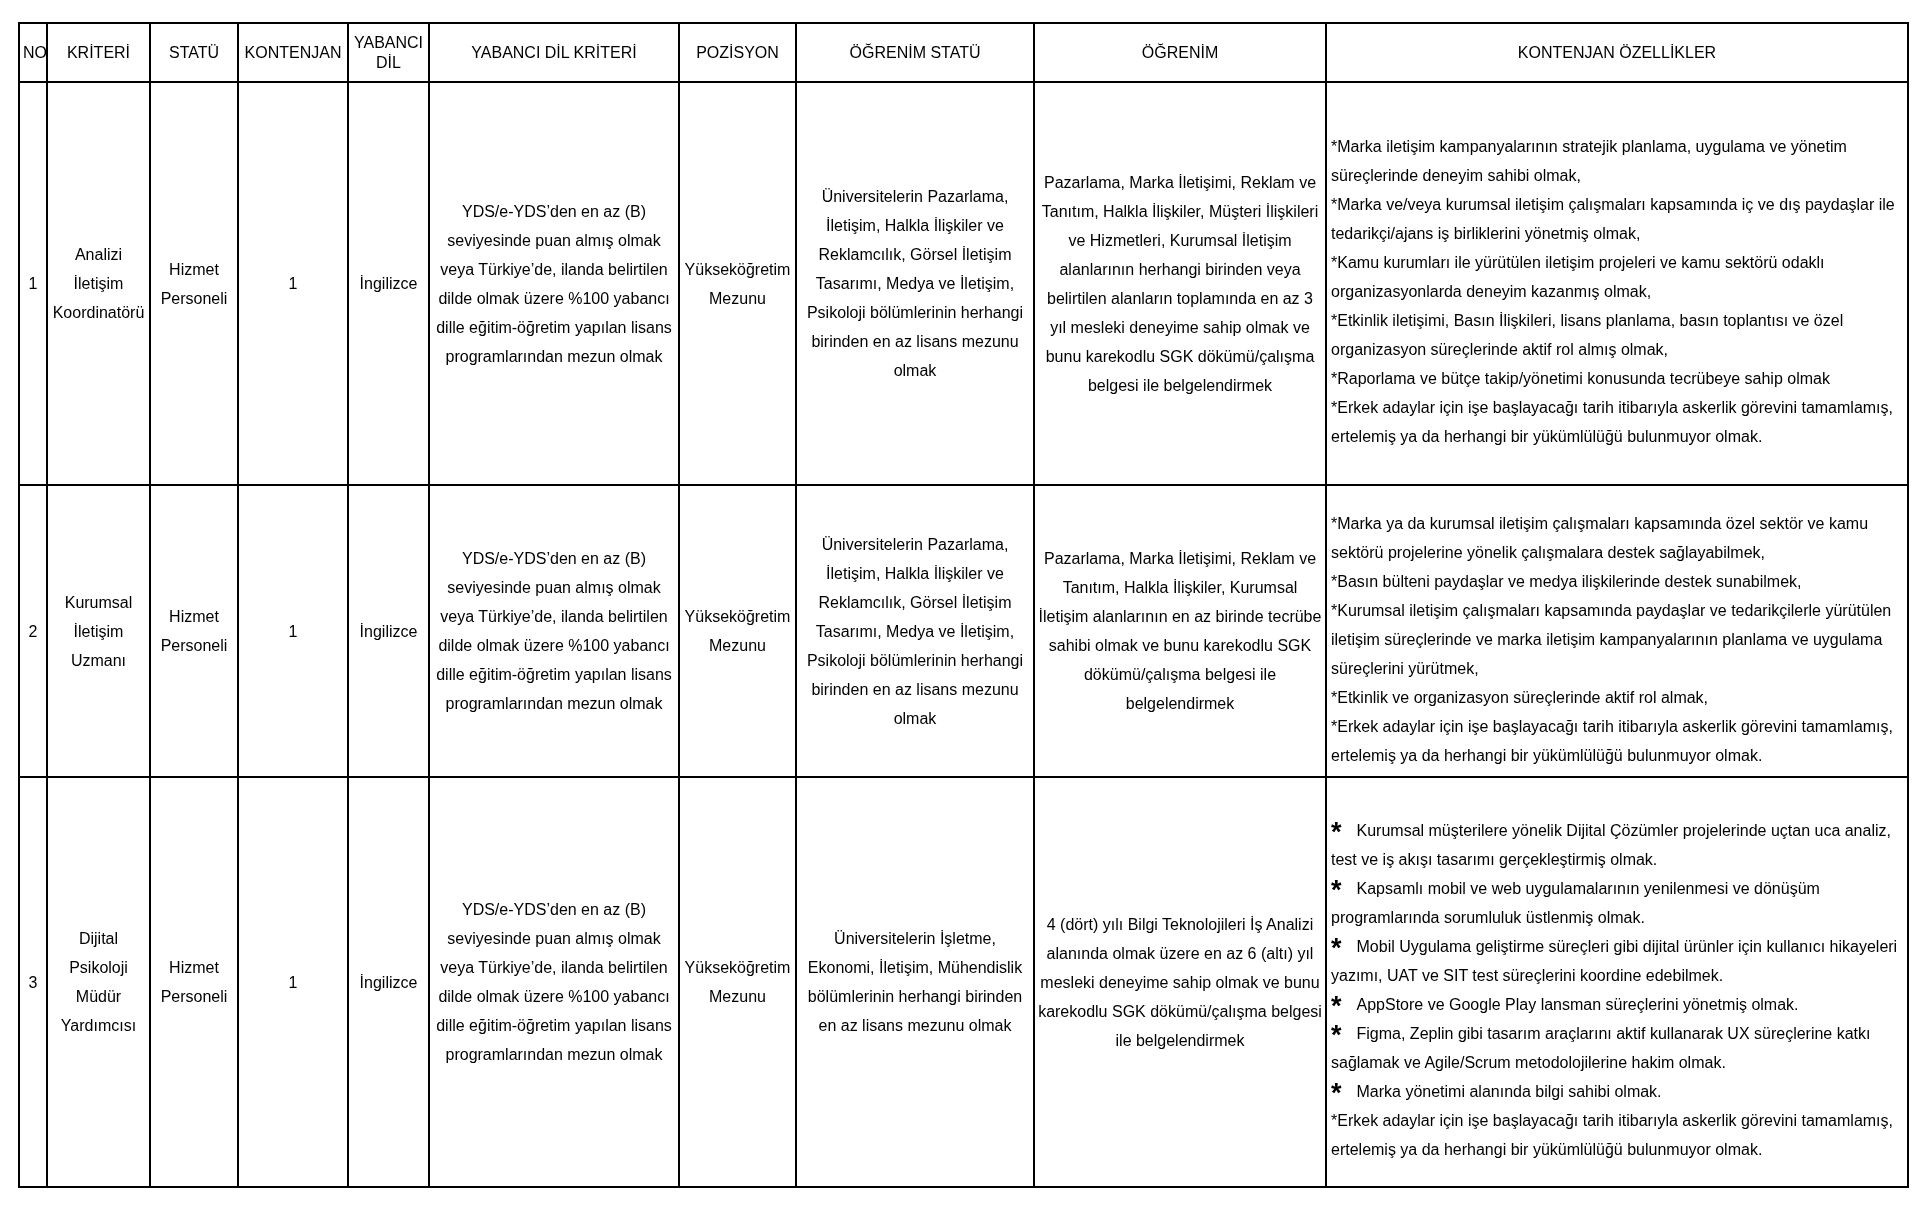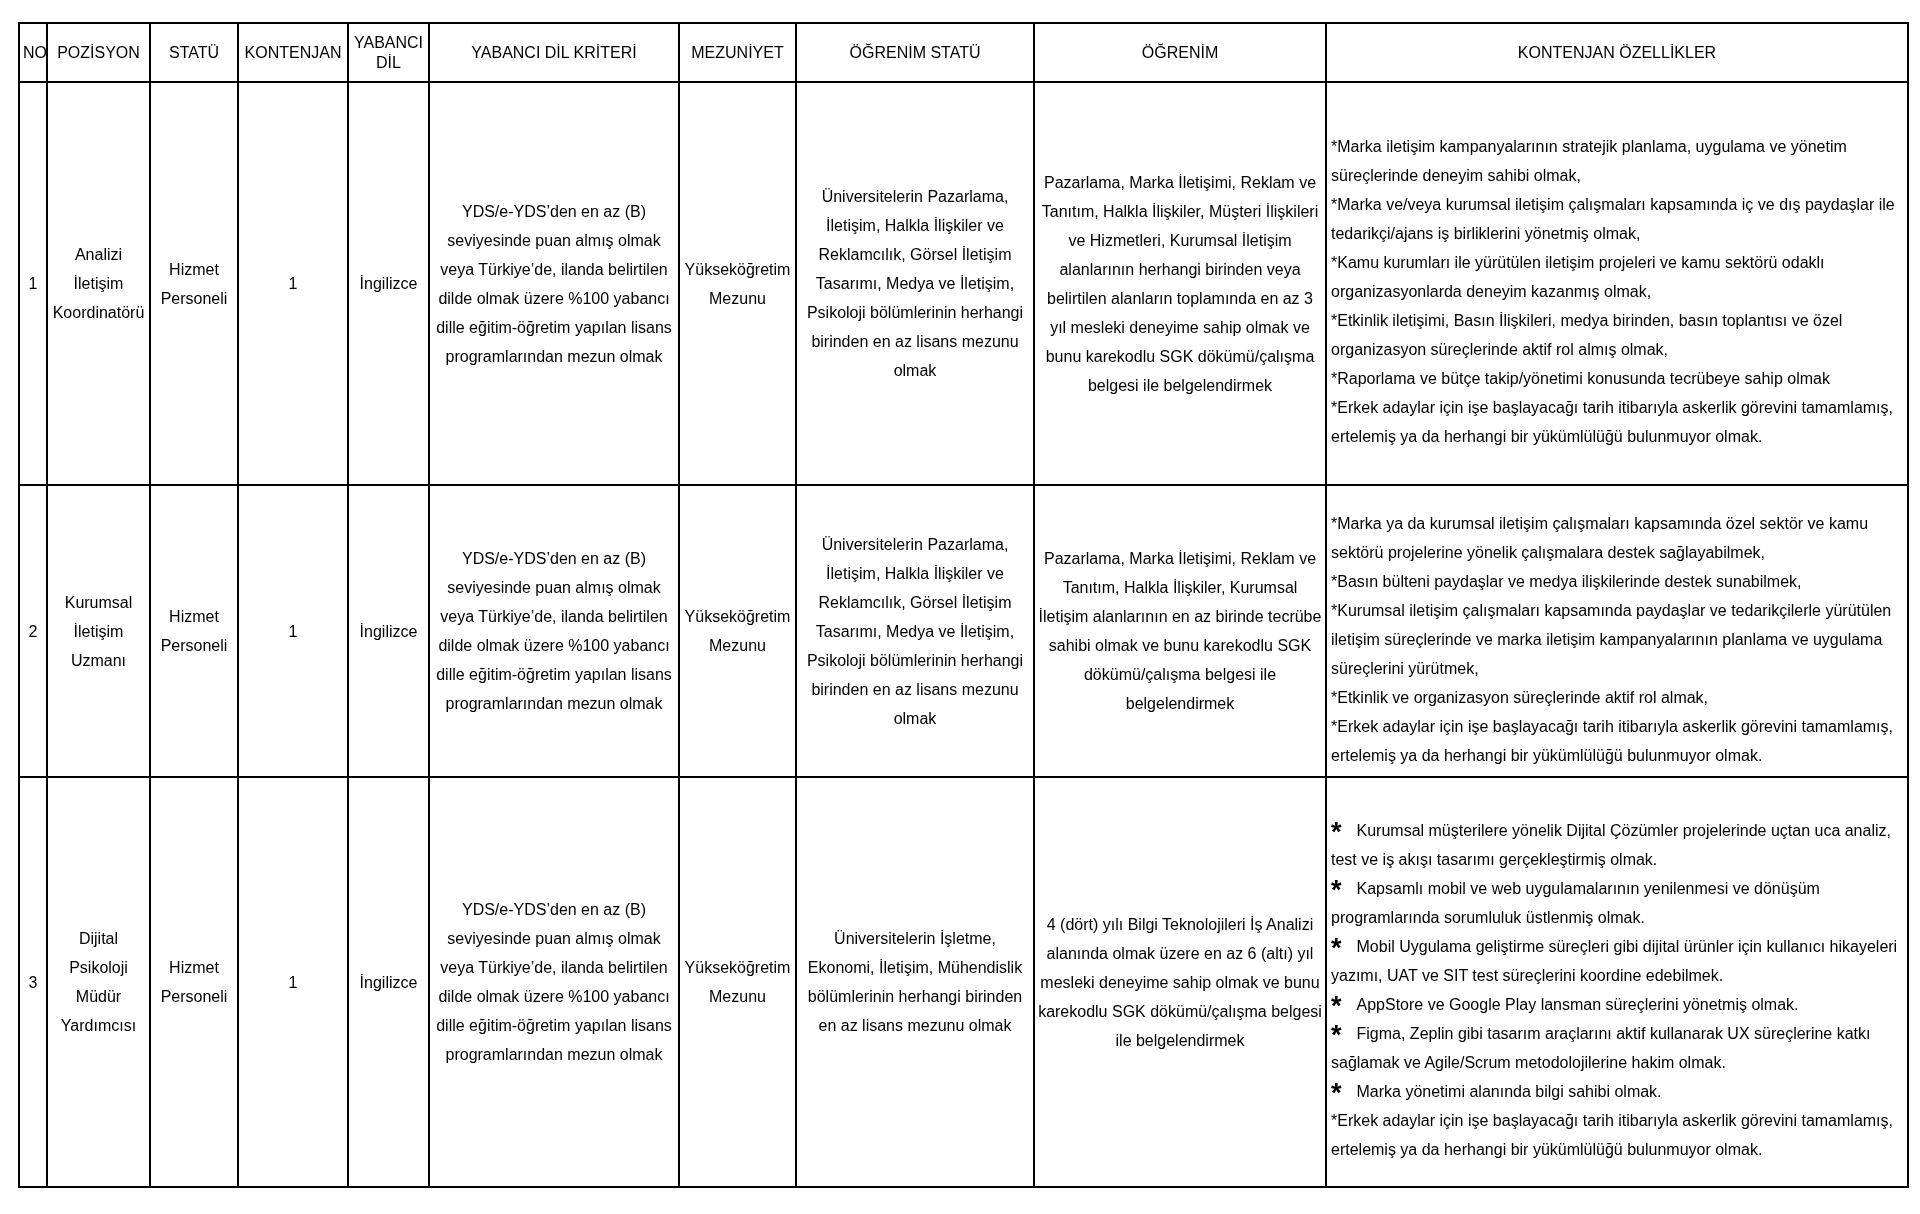--- a/index.html
+++ b/index.html
@@ -77,47 +77,47 @@
         <col class="w-yabancidil">
       <col class="w-dilkriteri">
         <col class="w-mezuniyet">
         <col class="w-ogrenim">
         <col class="w-tecrube">
         <col class="w-aranilan">
     </colgroup>
     <thead>
       <tr>
         <th>NO</th>
-        <th>POZİSYON</th>
+        <th>KRİTERİ</th>
         <th>STATÜ</th>
         <th>KONTENJAN</th>
         <th>YABANCI DİL</th>
         <th>YABANCI DİL KRİTERİ</th>
-        <th>MEZUNİYET</th>
+        <th>POZİSYON</th>
         <th>ÖĞRENİM STATÜ</th>
         <th>ÖĞRENİM</th>
         <th>KONTENJAN ÖZELLİKLER</th>
       </tr>
     </thead>
     <tbody>
         <tr>
           <td class="c">1</td>
           <td class="c">Analizi İletişim Koordinatörü</td>
           <td class="c">Hizmet Personeli</td>
           <td class="c">1</td>
           <td class="c">İngilizce</td>
           <td class="c">YDS/e-YDS’den en az (B) seviyesinde puan almış olmak veya Türkiye’de, ilanda belirtilen dilde olmak üzere %100 yabancı dille eğitim-öğretim yapılan lisans programlarından mezun olmak</td>
           <td class="c">Yükseköğretim Mezunu</td>
           <td class="c">Üniversitelerin Pazarlama, İletişim, Halkla İlişkiler ve Reklamcılık, Görsel İletişim Tasarımı, Medya ve İletişim, Psikoloji bölümlerinin herhangi birinden en az lisans mezunu olmak</td>
           <td class="c">Pazarlama, Marka İletişimi, Reklam ve Tanıtım, Halkla İlişkiler, Müşteri İlişkileri ve Hizmetleri, Kurumsal İletişim alanlarının herhangi birinden veya belirtilen alanların toplamında en az 3 yıl mesleki deneyime sahip olmak ve bunu karekodlu SGK dökümü/çalışma belgesi ile belgelendirmek</td>
           <td class="features">
             <div class="feat">*Marka iletişim kampanyalarının stratejik planlama, uygulama ve yönetim süreçlerinde deneyim sahibi olmak,</div>
             <div class="feat">*Marka ve/veya kurumsal iletişim çalışmaları kapsamında iç ve dış paydaşlar ile tedarikçi/ajans iş birliklerini yönetmiş olmak,</div>
             <div class="feat">*Kamu kurumları ile yürütülen iletişim projeleri ve kamu sektörü odaklı organizasyonlarda deneyim kazanmış olmak,</div>
-            <div class="feat">*Etkinlik iletişimi, Basın İlişkileri, medya birinden, basın toplantısı ve özel organizasyon süreçlerinde aktif rol almış olmak,</div>
+            <div class="feat">*Etkinlik iletişimi, Basın İlişkileri, lisans planlama, basın toplantısı ve özel organizasyon süreçlerinde aktif rol almış olmak,</div>
             <div class="feat">*Raporlama ve bütçe takip/yönetimi konusunda tecrübeye sahip olmak</div>
             <div class="feat">*Erkek adaylar için işe başlayacağı tarih itibarıyla askerlik görevini tamamlamış, ertelemiş ya da herhangi bir yükümlülüğü bulunmuyor olmak.</div>
           </td>
         </tr>
         <tr>
           <td class="c">2</td>
           <td class="c">Kurumsal İletişim Uzmanı</td>
           <td class="c">Hizmet Personeli</td>
           <td class="c">1</td>
           <td class="c">İngilizce</td>

